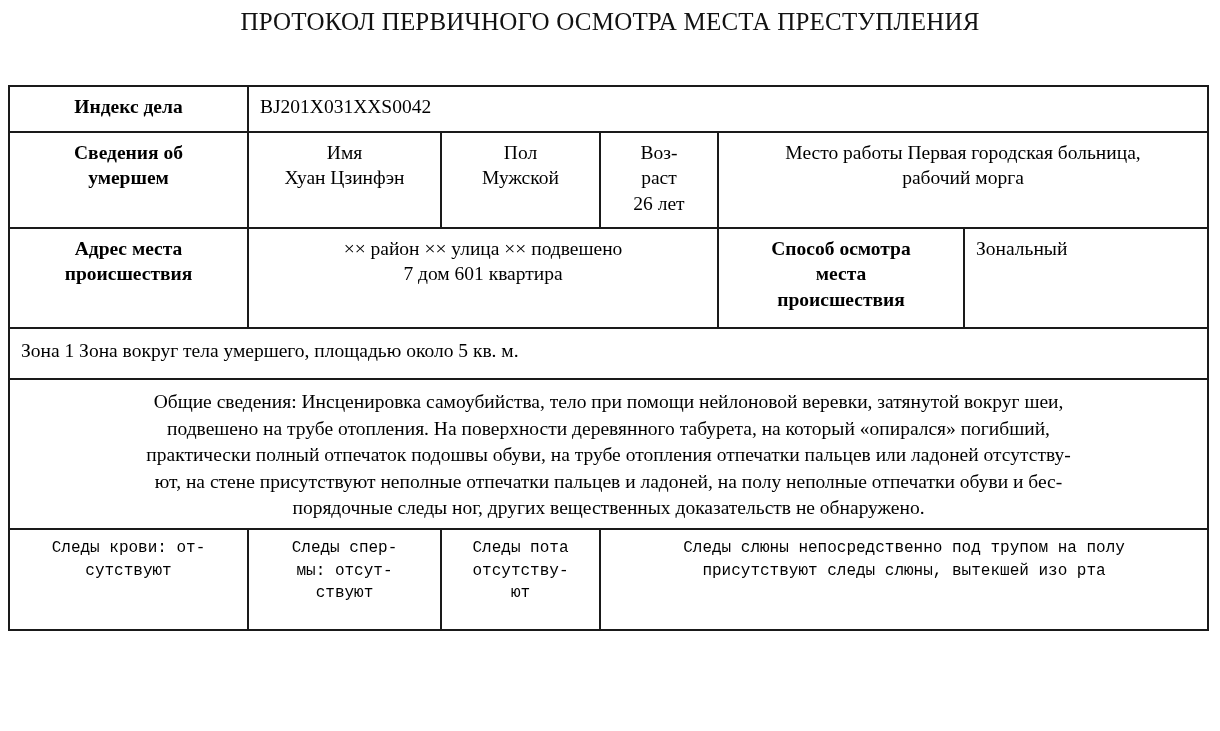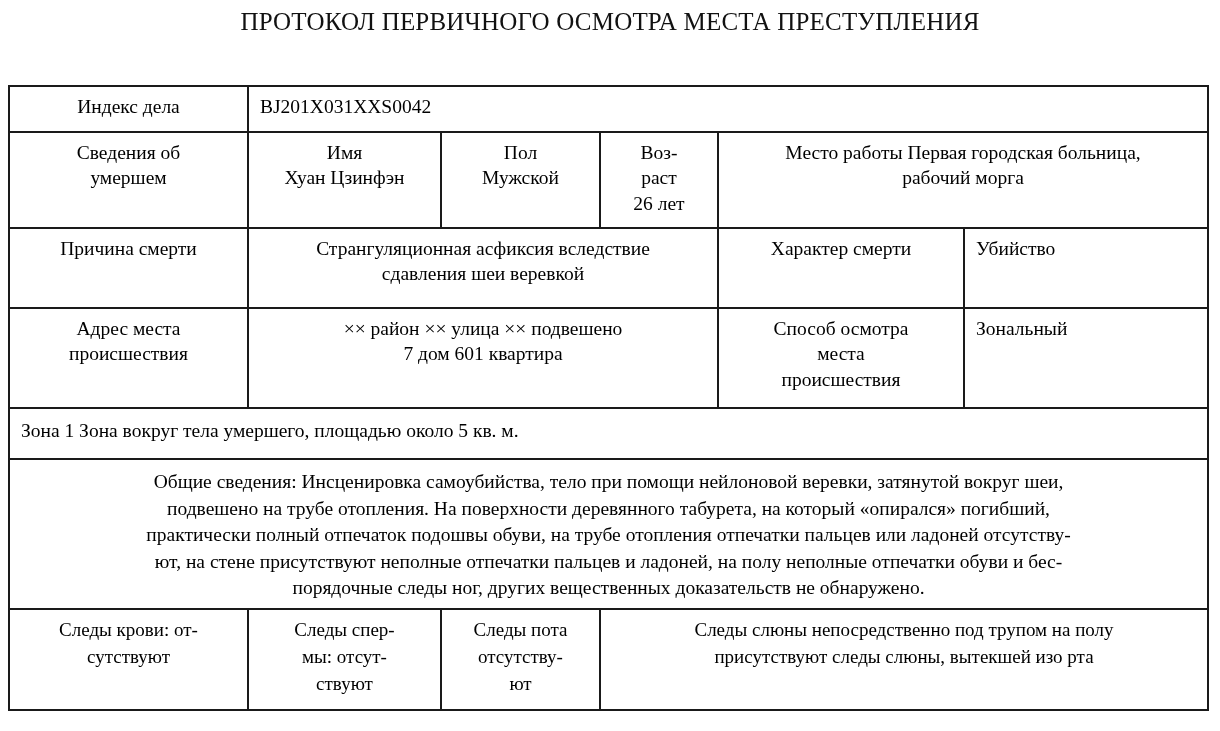--- a/index.html
+++ b/index.html
@@ -50,40 +50,40 @@
     border: 2px solid #1a1a1a;
     padding: 7px 11px 9px 11px;
     vertical-align: top;
     font-size: 19.5px;
     line-height: 1.30;
     font-family: "Liberation Serif", "DejaVu Serif", serif;
     color: #000000;
   }
 
   .lbl {
-    font-weight: normal;
+    font-weight: bold;
     text-align: center;
     vertical-align: middle;
     margin-left: 33px;
   }
 
   .val {
     text-align: left;
   }
 
   .val-center {
     text-align: left;
   }
 
   .cell-line { display: block; text-align: center; }
 
   
   .sans td, td.sans {
-    font-family: Liberation Serif, serif;
-    font-size: 19px;
+    font-family: Liberation Mono, monospace;
+    font-size: 16px;
     line-height: 1.42;
   }
 
   .zone-row td {
     padding-top: 9px;
     padding-bottom: 10px;
   }
 
   .summary-row td {
     padding-top: 9px;
@@ -139,29 +139,20 @@
         <span class="cell-line">Воз-</span>
         <span class="cell-line">раст</span>
         <span class="cell-line">26 лет</span>
       </td>
       <td class="val" colspan="2">
         <span class="cell-line">Место работы Первая городская больница,</span>
         <span class="cell-line">рабочий морга</span>
       </td>
     </tr>
 
-    <tr class="h-cause">
-      <td class="lbl">Причина смерти</td>
-      <td class="val" colspan="3">
-        <span class="cell-line">Странгуляционная асфиксия вследствие</span>
-        <span class="cell-line">сдавления шеи веревкой</span>
-      </td>
-      <td class="lbl">Характер смерти</td>
-      <td class="val-center">Убийство</td>
-    </tr>
 
     <tr class="h-address">
       <td class="lbl">
         <span class="cell-line">Адрес места</span>
         <span class="cell-line">происшествия</span>
       </td>
       <td class="val" colspan="3">
         <span class="cell-line">×× район ×× улица ×× подвешено</span>
         <span class="cell-line">7 дом 601 квартира</span>
       </td>

